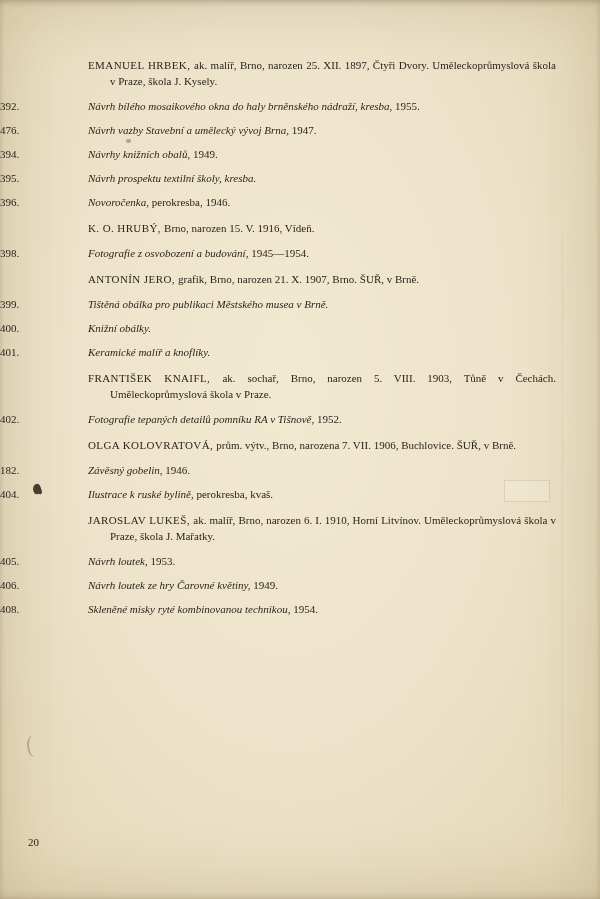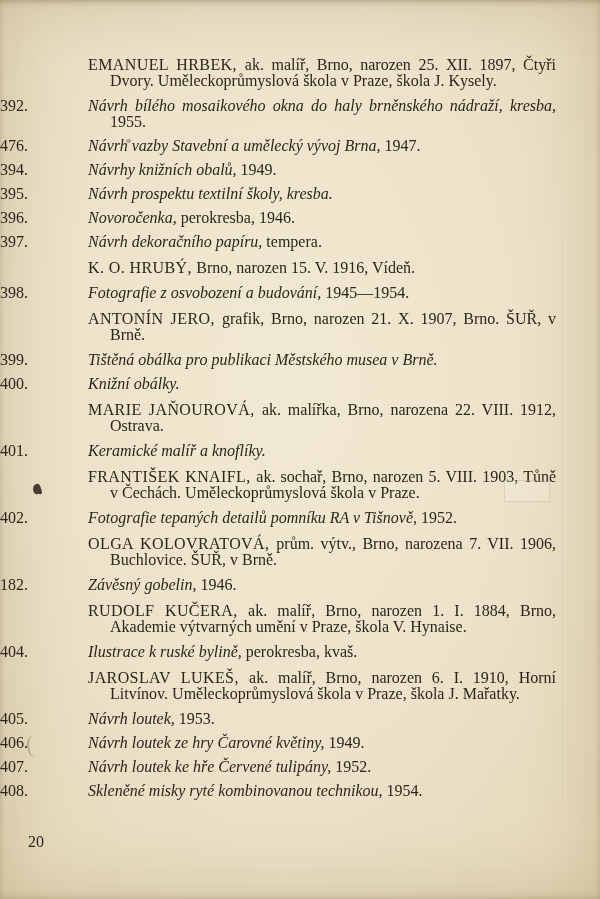--- a/index.html
+++ b/index.html
@@ -9,21 +9,21 @@
     background: #d8ccab;
   }
   .page {
     position: relative; width: 600px; height: 899px;
     background: radial-gradient(ellipse at 48% 42%, #f2e9d2 0%, #ede3ca 50%, #e3d6b5 100%);
     box-shadow: inset 0 0 70px rgba(115,90,45,.22),
                 inset 0 4px 7px -3px rgba(70,50,20,.35),
                 inset 0 -4px 8px -4px rgba(70,50,20,.25);
     font-family: "Liberation Serif", "DejaVu Serif", serif;
     color: #2b251c;
-    font-size: 16px;
+    font-size: 11px;
     line-height: 16px;
   }
   .content { position: absolute; left: 110px; top: 57px; width: 446px; }
   p { margin: 0; }
   .artist {
     text-indent: -22px;
     margin: 10px 0 9px;
     text-align: justify;
   }
   .artist:first-child { margin-top: 0; }
@@ -68,38 +68,34 @@
 <body>
 
 <div class="page">
   <div class="content">
       <p class="artist"><span class="artist-name">EMANUEL HRBEK, </span><span>ak. malíř, Brno, narozen 25. XII. 1897, Čtyři Dvory. Uměleckoprůmyslová škola v Praze, škola J. Kysely.</span></p>
       <p class="entry"><span class="num">392.</span><span class="title">Návrh bílého mosaikového okna do haly brněnského nádraží, kresba,</span><span class="tail"> 1955.</span></p>
       <p class="entry"><span class="num">476.</span><span class="title">Návrh vazby Stavební a umělecký vývoj Brna,</span><span class="tail"> 1947.</span></p>
       <p class="entry"><span class="num">394.</span><span class="title">Návrhy knižních obalů,</span><span class="tail"> 1949.</span></p>
       <p class="entry"><span class="num">395.</span><span class="title">Návrh prospektu textilní školy, kresba.</span></p>
       <p class="entry"><span class="num">396.</span><span class="title">Novoročenka,</span><span class="tail"> perokresba, 1946.</span></p>
-      <p class="entry"><span class="num">397.</span><span class="title">Návrh dekoračního papíru,</span><span class="tail"> tempera.</span></p>
       <p class="artist"><span class="artist-name">K. O. HRUBÝ, </span><span>Brno, narozen 15. V. 1916, Vídeň.</span></p>
       <p class="entry"><span class="num">398.</span><span class="title">Fotografie z osvobození a budování,</span><span class="tail"> 1945—1954.</span></p>
       <p class="artist"><span class="artist-name">ANTONÍN JERO, </span><span>grafik, Brno, narozen 21. X. 1907, Brno. ŠUŘ, v Brně.</span></p>
       <p class="entry"><span class="num">399.</span><span class="title">Tištěná obálka pro publikaci Městského musea v Brně.</span></p>
       <p class="entry"><span class="num">400.</span><span class="title">Knižní obálky.</span></p>
-      <p class="artist"><span class="artist-name">MARIE JAŇOUROVÁ, </span><span>ak. malířka, Brno, narozena 22. VIII. 1912, Ostrava.</span></p>
       <p class="entry"><span class="num">401.</span><span class="title">Keramické malíř a knoflíky.</span></p>
       <p class="artist"><span class="artist-name">FRANTIŠEK KNAIFL, </span><span>ak. sochař, Brno, narozen 5. VIII. 1903, Tůně v Čechách. Uměleckoprůmyslová škola v Praze.</span></p>
       <p class="entry"><span class="num">402.</span><span class="title">Fotografie tepaných detailů pomníku RA v Tišnově,</span><span class="tail"> 1952.</span></p>
       <p class="artist"><span class="artist-name">OLGA KOLOVRATOVÁ, </span><span>prům. výtv., Brno, narozena 7. VII. 1906, Buchlovice. ŠUŘ, v Brně.</span></p>
       <p class="entry"><span class="num">182.</span><span class="title">Závěsný gobelin,</span><span class="tail"> 1946.</span></p>
-      <p class="artist"><span class="artist-name">RUDOLF KUČERA, </span><span>ak. malíř, Brno, narozen 1. I. 1884, Brno, Akademie výtvarných umění v Praze, škola V. Hynaise.</span></p>
       <p class="entry"><span class="num">404.</span><span class="title">Ilustrace k ruské bylině,</span><span class="tail"> perokresba, kvaš.</span></p>
       <p class="artist"><span class="artist-name">JAROSLAV LUKEŠ, </span><span>ak. malíř, Brno, narozen 6. I. 1910, Horní Litvínov. Uměleckoprůmyslová škola v Praze, škola J. Mařatky.</span></p>
       <p class="entry"><span class="num">405.</span><span class="title">Návrh loutek,</span><span class="tail"> 1953.</span></p>
       <p class="entry"><span class="num">406.</span><span class="title">Návrh loutek ze hry Čarovné květiny,</span><span class="tail"> 1949.</span></p>
-      <p class="entry"><span class="num">407.</span><span class="title">Návrh loutek ke hře Červené tulipány,</span><span class="tail"> 1952.</span></p>
       <p class="entry"><span class="num">408.</span><span class="title">Skleněné misky ryté kombinovanou technikou,</span><span class="tail"> 1954.</span></p>
     </div>
   <div class="page-number">20</div>
   <div class="ink-blot"></div>
   <div class="mini-smudge"></div>
   <div class="pencil-mark"></div>
   <div class="ghost-box"></div>
   <div class="crease"></div>
 </div>
 

